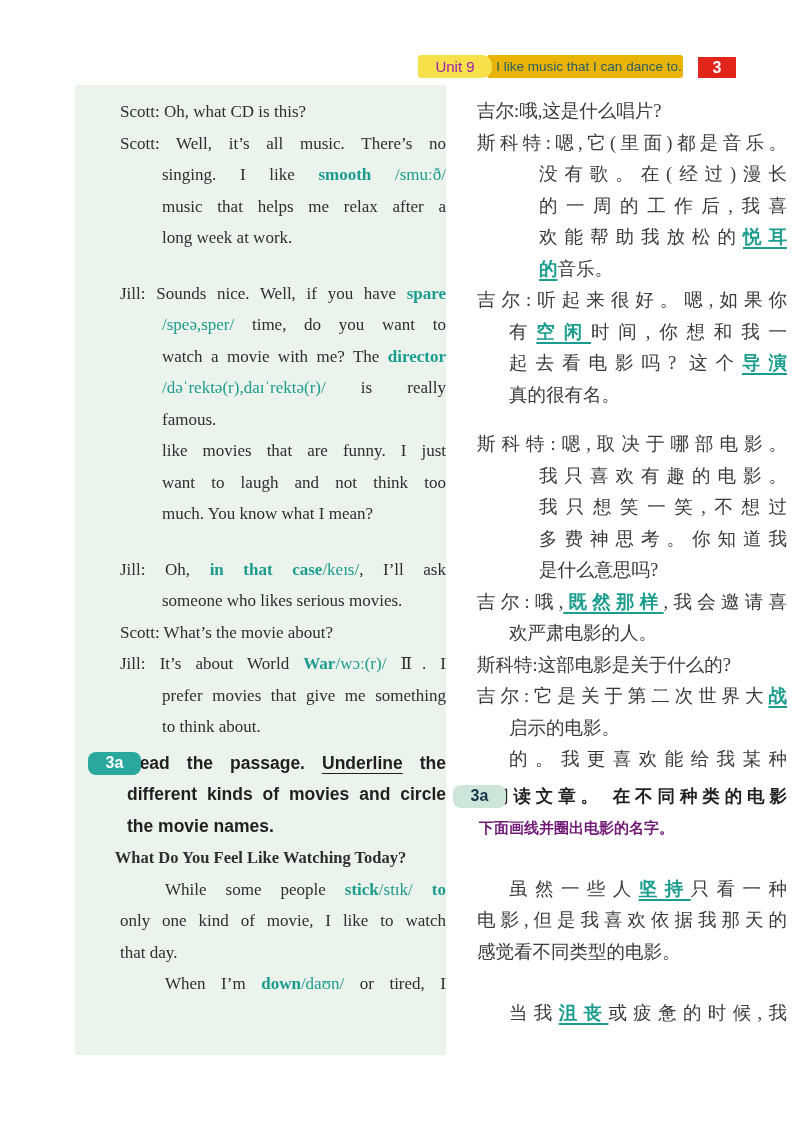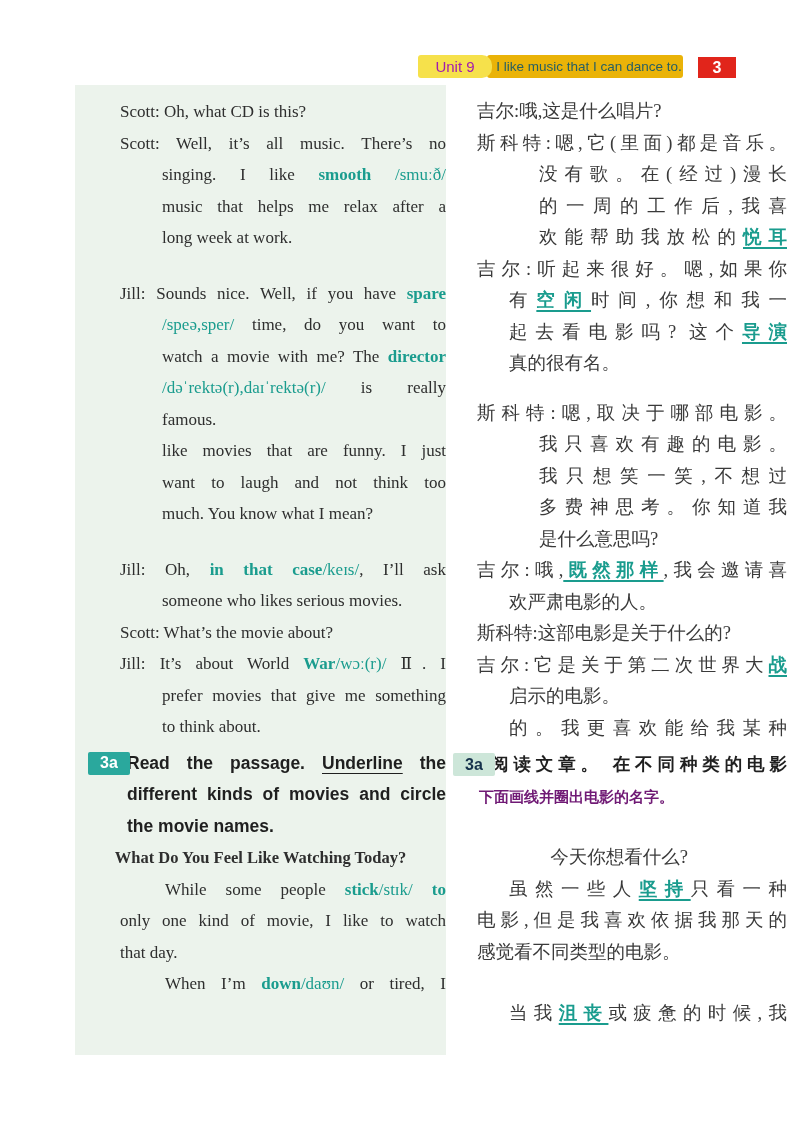--- a/index.html
+++ b/index.html
@@ -60,23 +60,23 @@
   
   .sg-n  { }
   .sg-tb { color:#1a9c8e; font-weight:bold; }
   .sg-tp { color:#1a9c8e; }
   .sg-tc { color:#1a9c8e; font-weight:bold;
            text-decoration:underline; text-decoration-thickness:1.5px; text-underline-offset:4px; }
   .sg-u  { text-decoration:underline; text-underline-offset:4px; }
   
   .badge {
     display:inline-flex; align-items:center; justify-content:center;
-    position:absolute; top:4px; width:42px; height:23px;
+    position:absolute; top:4px; width:53px; height:23px;
     font-family:"Liberation Sans",sans-serif; font-weight:700; font-size:16px;
-    border-radius:2px;
+    border-radius:8px;
   }
   .bteal { left:13px; background:#2aa89d; color:#ffffff; }
   .bmint { left:2px;  background:#cde6d9; color:#15314b; }
 </style>
 </head>
 <body>
 
 <div class="page">
   <div class="hdr-badge unit-badge">Unit 9</div>
   <div class="hdr-badge title-badge">I like music that I can dance to.</div>
@@ -114,41 +114,41 @@
         <div class="ln L0 just"><span class="sg-n">only one kind of movie, I like to watch</span></div>
         <div class="ln L0"><span class="sg-n">that day.</span></div>
         <div class="ln L2 just"><span class="sg-n">When I’m </span><span class="sg-tb">down</span><span class="sg-tp">/daʊn/</span><span class="sg-n"> or tired, I</span></div>
       </div>
     <div class="col-cn" id="col-cn">
         <div class="ln R0"><span class="sg-n">吉尔:哦,这是什么唱片?</span></div>
         <div class="ln R0 just"><span class="sg-n">斯科特:嗯,它(里面)都是音乐。</span></div>
         <div class="ln R2 just"><span class="sg-n">没有歌。在(经过)漫长</span></div>
         <div class="ln R2 just"><span class="sg-n">的一周的工作后,我喜</span></div>
         <div class="ln R2 just"><span class="sg-n">欢能帮助我放松的</span><span class="sg-tc">悦耳</span></div>
+        <div class="ln R2"><span class="sg-tc">的</span><span class="sg-n">音乐。</span></div>
         <div class="ln R0 just"><span class="sg-n">吉尔:听起来很好。嗯,如果你</span></div>
         <div class="ln R1 just"><span class="sg-n">有</span><span class="sg-tc">空闲</span><span class="sg-n">时间,你想和我一</span></div>
         <div class="ln R1 just"><span class="sg-n">起去看电影吗? 这个</span><span class="sg-tc">导演</span></div>
         <div class="ln R1"><span class="sg-n">真的很有名。</span></div>
         <div class="gap gsm"></div>
         <div class="ln R0 just"><span class="sg-n">斯科特:嗯,取决于哪部电影。</span></div>
         <div class="ln R2 just"><span class="sg-n">我只喜欢有趣的电影。</span></div>
         <div class="ln R2 just"><span class="sg-n">我只想笑一笑,不想过</span></div>
         <div class="ln R2 just"><span class="sg-n">多费神思考。你知道我</span></div>
         <div class="ln R2"><span class="sg-n">是什么意思吗?</span></div>
         <div class="ln R0 just"><span class="sg-n">吉尔:哦,</span><span class="sg-tc">既然那样</span><span class="sg-n">,我会邀请喜</span></div>
         <div class="ln R1"><span class="sg-n">欢严肃电影的人。</span></div>
         <div class="ln R0"><span class="sg-n">斯科特:这部电影是关于什么的?</span></div>
         <div class="ln R0 just"><span class="sg-n">吉尔:它是关于第二次世界大</span><span class="sg-tc">战</span></div>
         <div class="ln R1"><span class="sg-n">启示的电影。</span></div>
         <div class="ln R1 just"><span class="sg-n">的。我更喜欢能给我某种</span></div>
         <div class="gap gxs"></div>
         <div class="ln Rb just"><span class="badge bmint">3a</span><span class="sg-n">阅读文章。 在不同种类的电影</span></div>
         <div class="ln Rb1"><span class="sg-n">下面画线并圈出电影的名字。</span></div>
         <div class="gap glg"></div>
-        <div class="ln Rc"><span class="sg-n">今天你想看什么?</span></div>
         <div class="ln R1 just"><span class="sg-n">虽然一些人</span><span class="sg-tc">坚持</span><span class="sg-n">只看一种</span></div>
         <div class="ln R0 just"><span class="sg-n">电影,但是我喜欢依据我那天的</span></div>
         <div class="ln R0"><span class="sg-n">感觉看不同类型的电影。</span></div>
         <div class="gap glg"></div>
         <div class="ln R1 just"><span class="sg-n">当我</span><span class="sg-tc">沮丧</span><span class="sg-n">或疲惫的时候,我</span></div>
       </div>
   </div>
 </div>
 
 </body></html>

